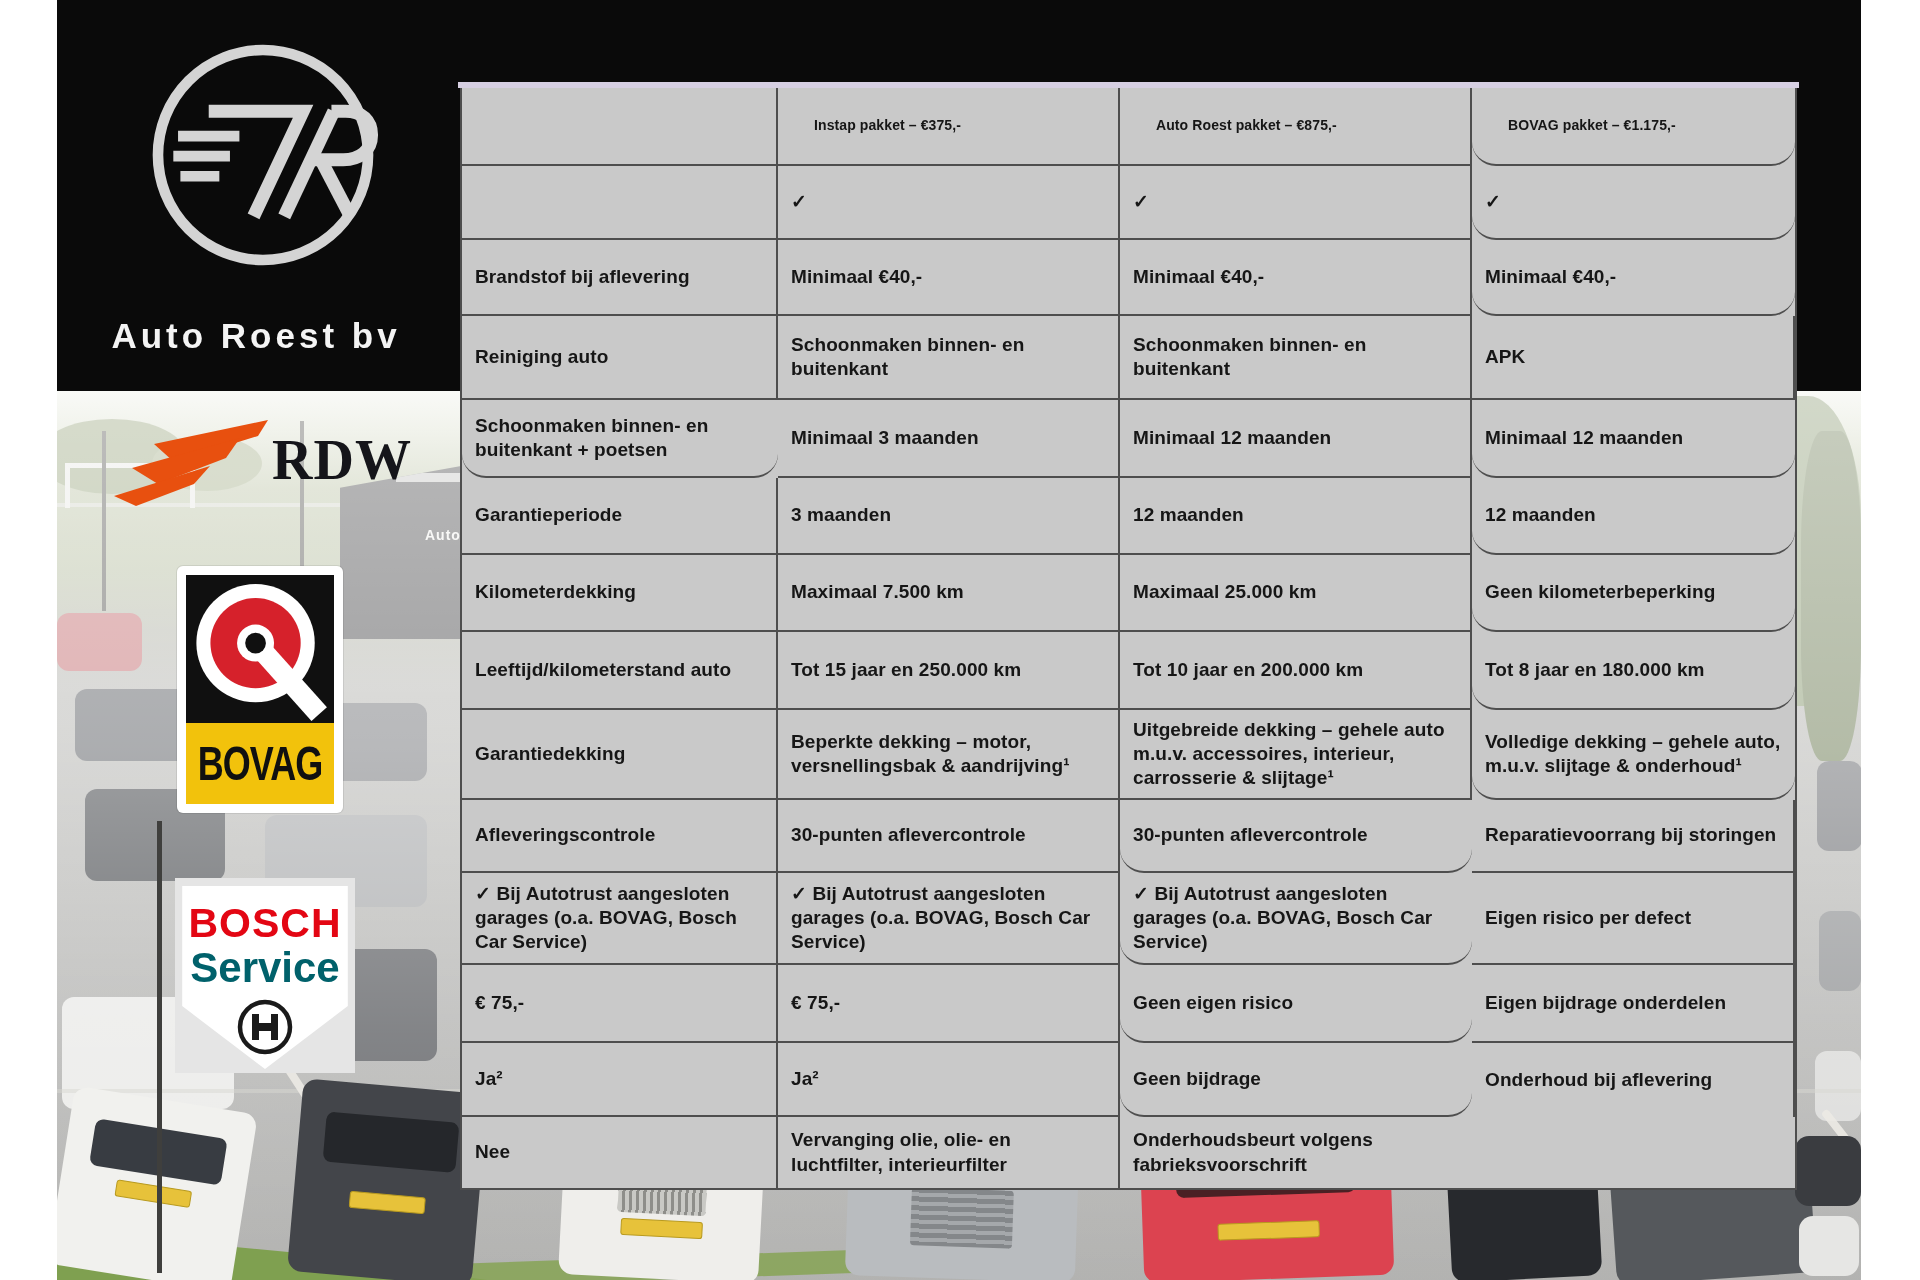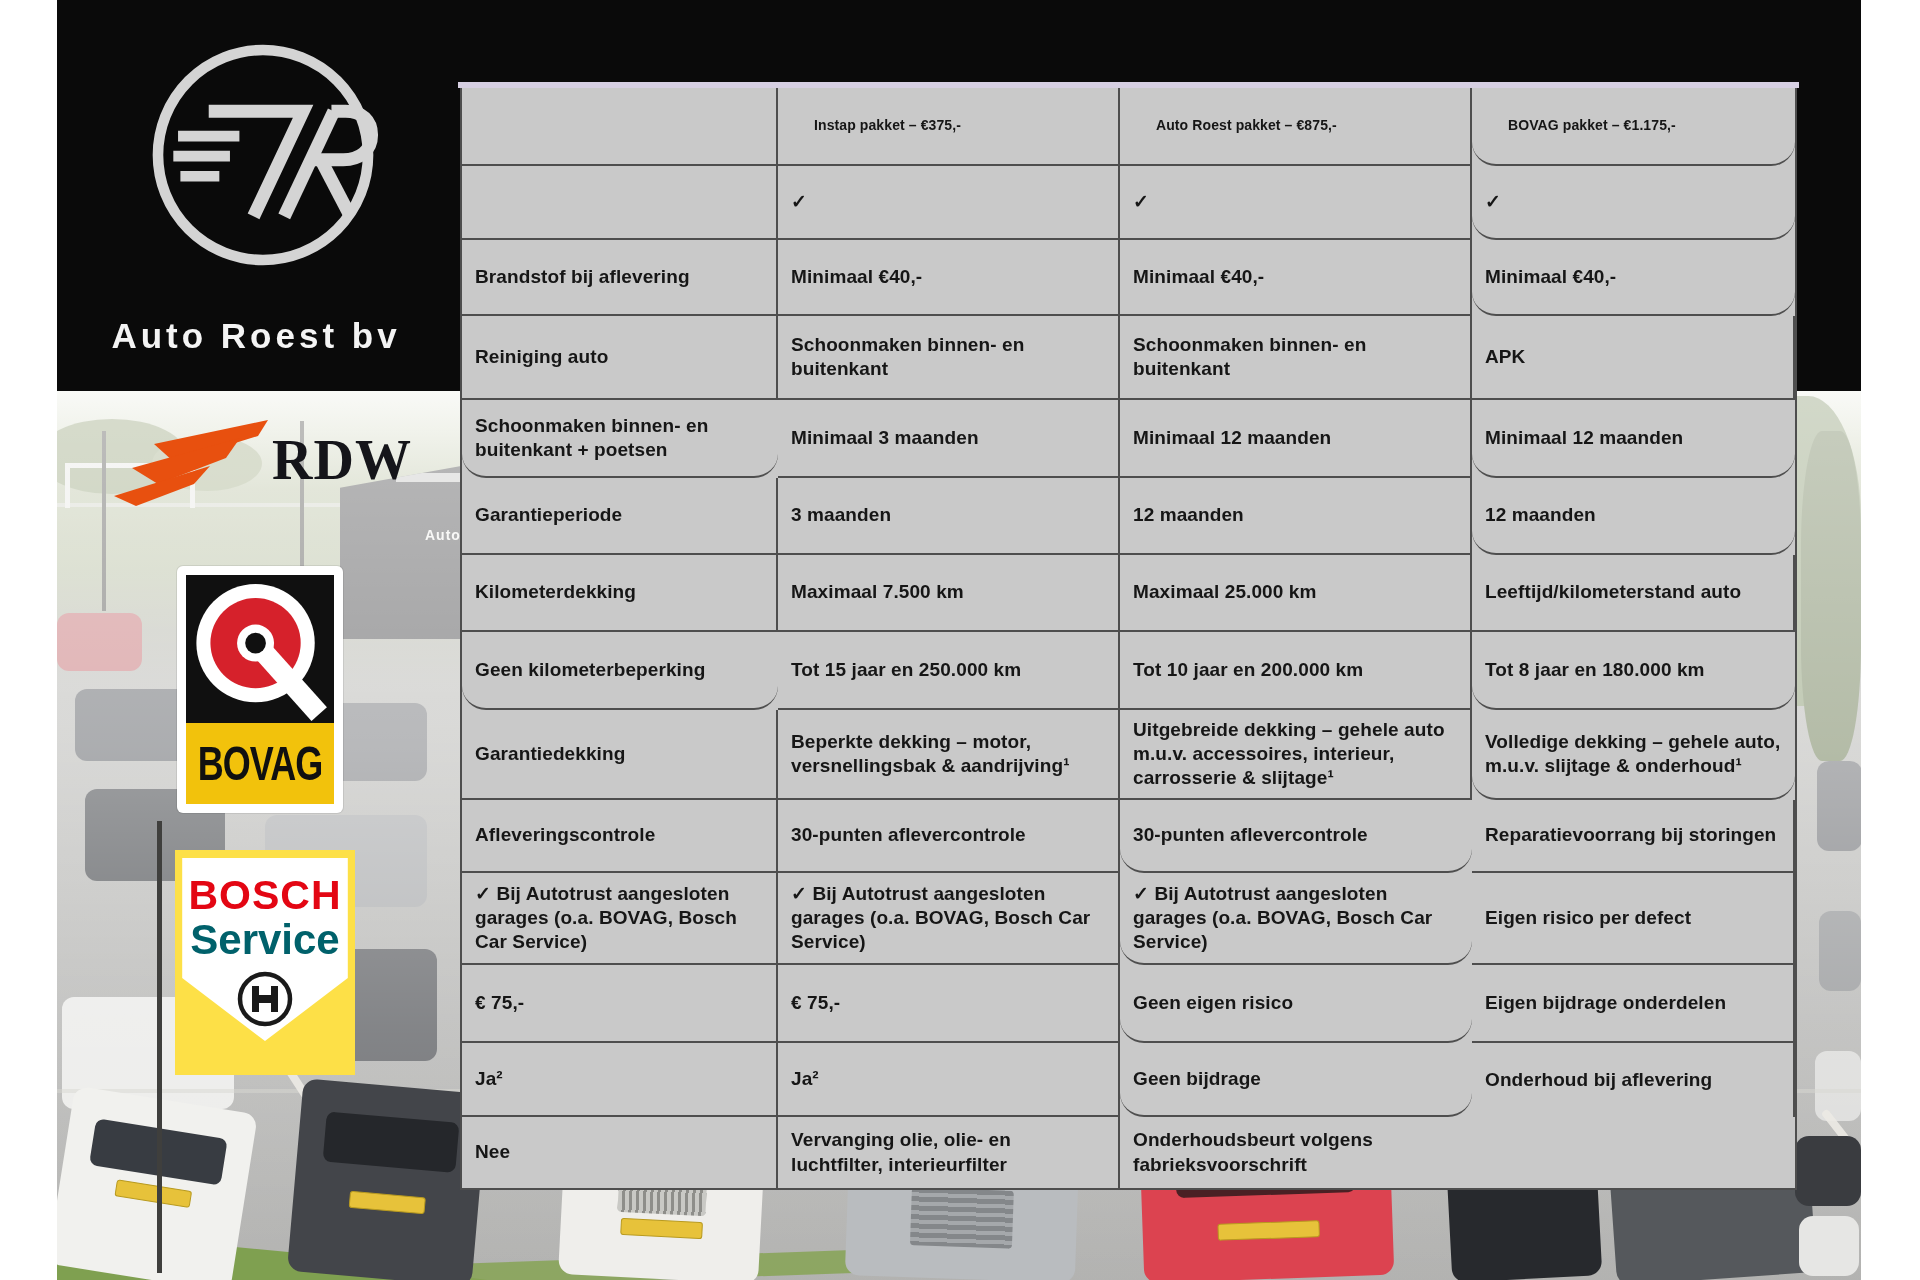--- a/index.html
+++ b/index.html
@@ -45,21 +45,21 @@
 
   
   .logo-bovag{position:absolute;left:120px;top:566px;width:166px;height:247px;background:#ffffff;
     border-radius:6px;box-shadow:0 0 0 1px rgba(0,0,0,.08);}
   .bovag-symbol{position:absolute;left:9px;top:9px;width:148px;height:148px;}
   .bovag-band{position:absolute;left:9px;bottom:9px;width:148px;height:81px;background:#f2c20c;
     display:flex;align-items:center;justify-content:center;}
   .bovag-band span{font-size:36px;font-weight:bold;color:#101010;letter-spacing:-1px;transform:scaleY(1.35);}
 
   
-  .logo-bosch{position:absolute;left:118px;top:850px;width:180px;height:225px;background:#fde047;}
+  .logo-bosch{position:absolute;left:118px;top:878px;width:180px;height:195px;background:#e5e5e5;}
   .bosch-shield{position:absolute;left:0;top:0;width:180px;height:197px;background:#ffffff;
     clip-path:polygon(4% 4%,96% 4%,96% 65%,50% 97%,4% 65%);}
   .bosch-line1{position:absolute;left:0;top:22px;width:100%;text-align:center;
     font-size:41px;font-weight:bold;color:#e30613;letter-spacing:1px;}
   .bosch-line2{position:absolute;left:0;top:66px;width:100%;text-align:center;
     font-size:42px;font-weight:bold;color:#00616b;}
   .bosch-armature{position:absolute;left:55px;top:114px;width:70px;height:70px;}
 
   
   .table-topline{position:absolute;left:401px;top:82px;width:1341px;height:6px;background:#d6cfe2;}
@@ -224,22 +224,22 @@
         <div class="cell val">Minimaal 3 maanden</div>
         <div class="cell val">Minimaal 12 maanden</div>
         <div class="cell val last">Minimaal 12 maanden</div>
         <div class="cell label">Garantieperiode</div>
         <div class="cell val">3 maanden</div>
         <div class="cell val">12 maanden</div>
         <div class="cell val last">12 maanden</div>
         <div class="cell label">Kilometerdekking</div>
         <div class="cell val">Maximaal 7.500 km</div>
         <div class="cell val">Maximaal 25.000 km</div>
+        <div class="cell val last">Geen kilometerbeperking</div>
         <div class="cell label">Leeftijd/kilometerstand auto</div>
-        <div class="cell val last">Geen kilometerbeperking</div>
         <div class="cell val">Tot 15 jaar en 250.000 km</div>
         <div class="cell val">Tot 10 jaar en 200.000 km</div>
         <div class="cell val last">Tot 8 jaar en 180.000 km</div>
         <div class="cell label">Garantiedekking</div>
         <div class="cell val">Beperkte dekking – motor, versnellingsbak &amp; aandrijving¹</div>
         <div class="cell val">Uitgebreide dekking – gehele auto m.u.v. accessoires, interieur, carrosserie &amp; slijtage¹</div>
         <div class="cell val last">Volledige dekking – gehele auto, m.u.v. slijtage &amp; onderhoud¹</div>
         <div class="cell label">Afleveringscontrole</div>
         <div class="cell val">30-punten aflevercontrole</div>
         <div class="cell val last">30-punten aflevercontrole</div>

